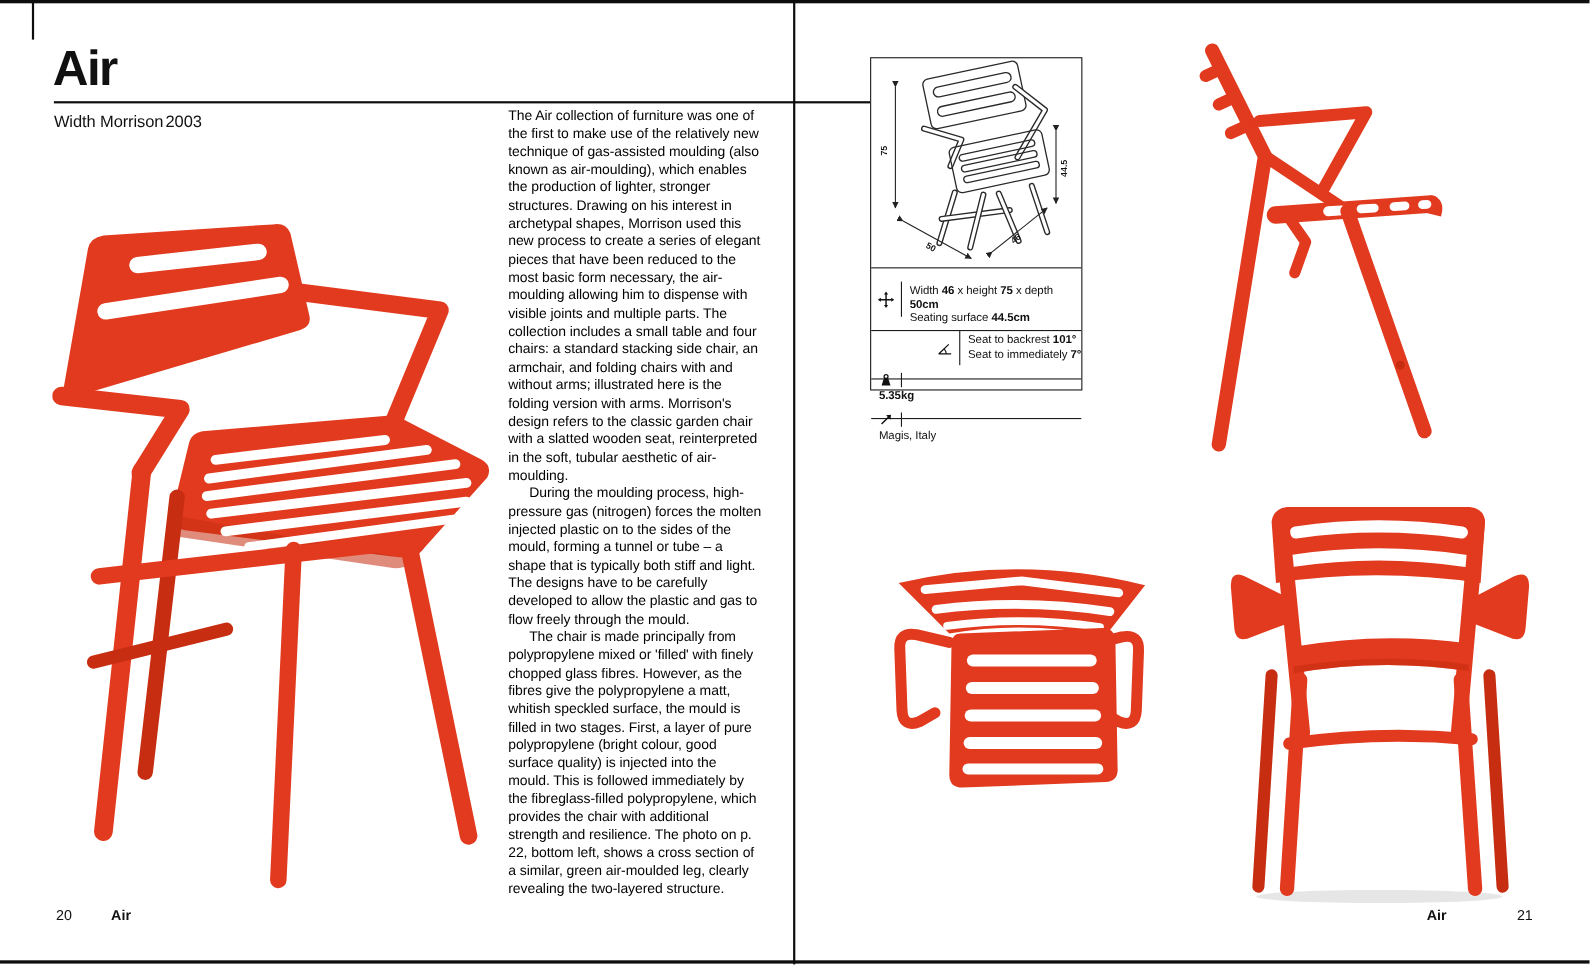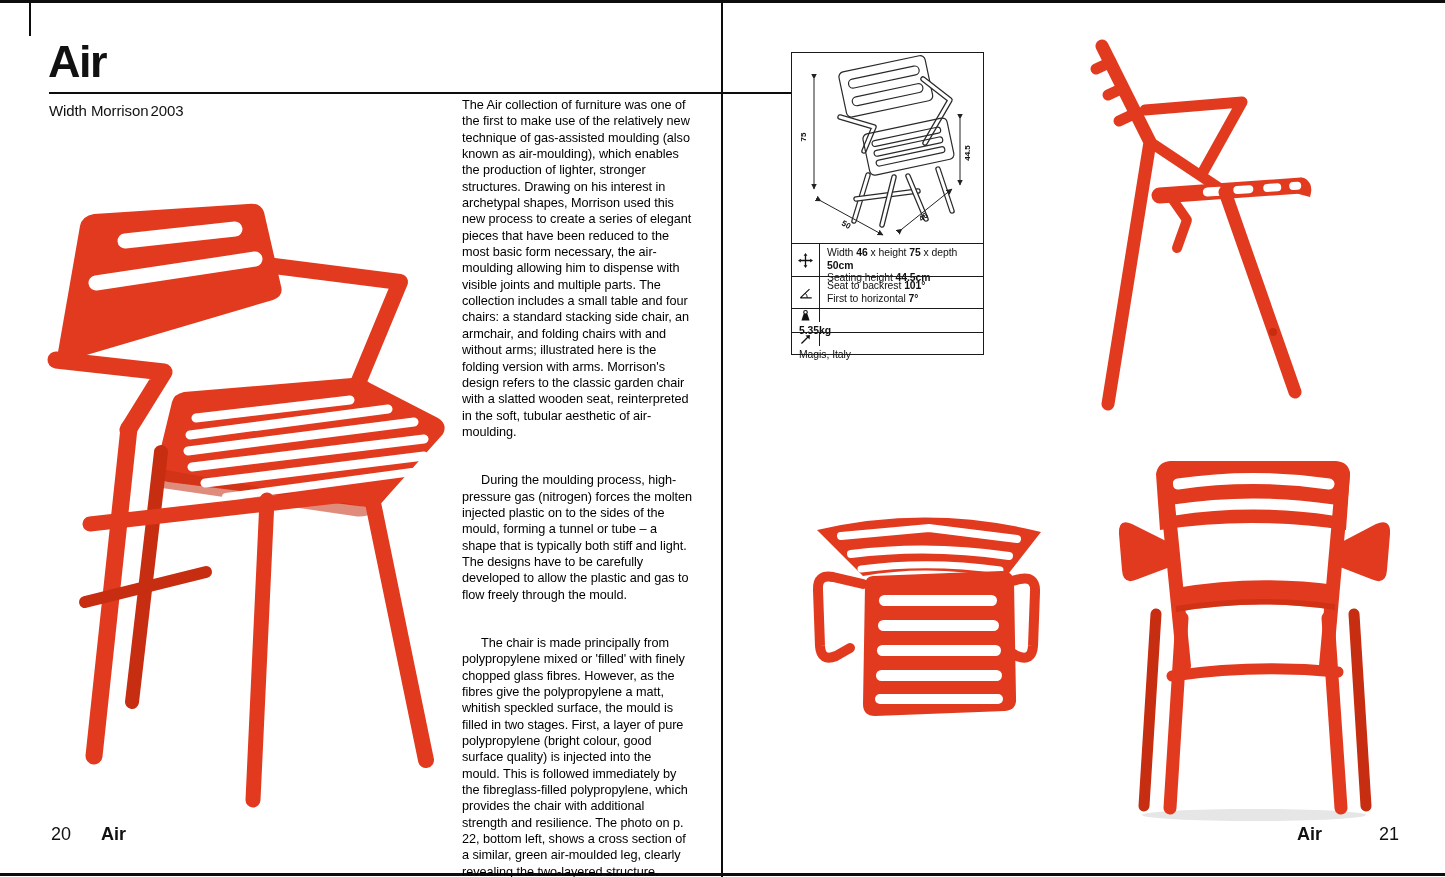--- a/index.html
+++ b/index.html
@@ -11,34 +11,34 @@
   .corner-tick{position:absolute;left:29px;top:0;width:2px;height:36px;background:#0d0d0d;}
 
   .title{position:absolute;left:48px;top:36px;font-size:45px;font-weight:700;letter-spacing:-1.5px;}
   .title-rule{position:absolute;left:49px;top:92px;width:742px;height:2px;background:#0d0d0d;}
   .byline{position:absolute;left:49px;top:102px;font-size:15px;letter-spacing:-0.1px;}
   .byline .year{margin-left:2px;}
 
   .body-text{position:absolute;left:462px;top:97px;width:230px;font-size:12.7px;
              line-height:16.35px;letter-spacing:-0.05px;color:#000000;}
   .body-text p{margin:0;}
-  .body-text p + p{text-indent:1.5em;margin-top:32px;}
+  .body-text p + p{text-indent:1.5em;}
 
   .infobox{position:absolute;left:791px;top:52px;width:193px;height:303px;
            border:1.5px solid #1a1a1a;box-sizing:border-box;display:flex;flex-direction:column;background:#fff;}
   .draw{height:190px;border-bottom:1.5px solid #1a1a1a;position:relative;flex:none;}
-  .spec-row{display:flex;box-sizing:border-box;flex:none;}
-  .spec-row + .spec-row{border-top:1.5px solid #1a1a1a;}
+  .spec-row{display:flex;box-sizing:border-box;flex:none;margin-top:12px;}
+  .spec-row + .spec-row{border-top:1.5px solid #1a1a1a;justify-content:flex-end;}
   .spec-row.h32{height:32px;} .spec-row.h24{height:24px;flex-direction:column;}
   .spec-icon{width:27px;flex:none;border-right:1.5px solid #1a1a1a;display:flex;
              align-items:center;justify-content:center;}
   .spec-text{padding:3px 0 0 7px;font-size:10.4px;line-height:12.6px;letter-spacing:-0.05px;}
   .spec-text b{font-weight:700;}
 
-  .footer-item{position:absolute;top:824px;font-size:18px;text-align:right;}
+  .footer-item{position:absolute;top:824px;font-size:13px;text-align:right;}
   .fnl{left:51px;} .fll{left:101px;font-weight:700;}
   .flr{left:1297px;font-weight:700;} .fnr{left:1379px;}
 
   .ph{position:absolute;}
   .cr{fill:var(--chair-red);}
   .crd{fill:var(--chair-red-dark);}
   .crs{stroke:var(--chair-red);fill:none;stroke-linecap:round;stroke-linejoin:round;}
   .crsd{stroke:var(--chair-red-dark);fill:none;stroke-linecap:round;stroke-linejoin:round;}
   .ws{stroke:#ffffff;fill:none;stroke-linecap:round;}
   .line{fill:none;stroke:#2a2a2a;stroke-width:1.2;stroke-linejoin:round;stroke-linecap:round;}
@@ -161,33 +161,33 @@
 
     <div class="spec-row h32">
       <div class="spec-icon">
         <svg width="15" height="15" viewBox="0 0 16 16">
           <path d="M8,2.5 L8,13.5 M2.5,8 L13.5,8" stroke="#111" stroke-width="1.4" fill="none"></path>
           <path d="M8,0 L10,3 L6,3 Z M8,16 L10,13 L6,13 Z M0,8 L3,6 L3,10 Z M16,8 L13,6 L13,10 Z" fill="#111"></path>
         </svg>
       </div>
       <div class="spec-text">
           <div class="spec-line"><span>Width </span><b>46</b><span> x height </span><b>75</b><span> x depth </span><b>50cm</b></div>
-          <div class="spec-line"><span>Seating height </span><b>44.5cm</b></div>
+          <div class="spec-line"><span>Seating surface </span><b>44.5cm</b></div>
         </div>
     </div>
     <div class="spec-row h32">
       <div class="spec-icon">
         <svg width="14" height="14" viewBox="0 0 16 16">
           <path d="M1.5,13.5 L14.5,13.5 M1.5,13.5 L12,3.5" stroke="#111" stroke-width="1.3" fill="none"></path>
           <path d="M9.5,13.5 A8,8 0 0,0 7.2,8.2" stroke="#111" stroke-width="1.1" fill="none"></path>
         </svg>
       </div>
       <div class="spec-text">
           <div class="spec-line"><span>Seat to backrest </span><b>101°</b></div>
-          <div class="spec-line"><span>First to horizontal </span><b>7°</b></div>
+          <div class="spec-line"><span>Seat to immediately </span><b>7°</b></div>
         </div>
     </div>
     <div class="spec-row h24">
       <div class="spec-icon">
         <svg width="13" height="13" viewBox="0 0 16 16">
           <circle cx="8" cy="4" r="2.2" stroke="#111" stroke-width="1.4" fill="none"></circle>
           <path d="M5.6,6 L10.4,6 L13,14 L3,14 Z" fill="#111"></path>
         </svg>
       </div>
       <div class="spec-text">

